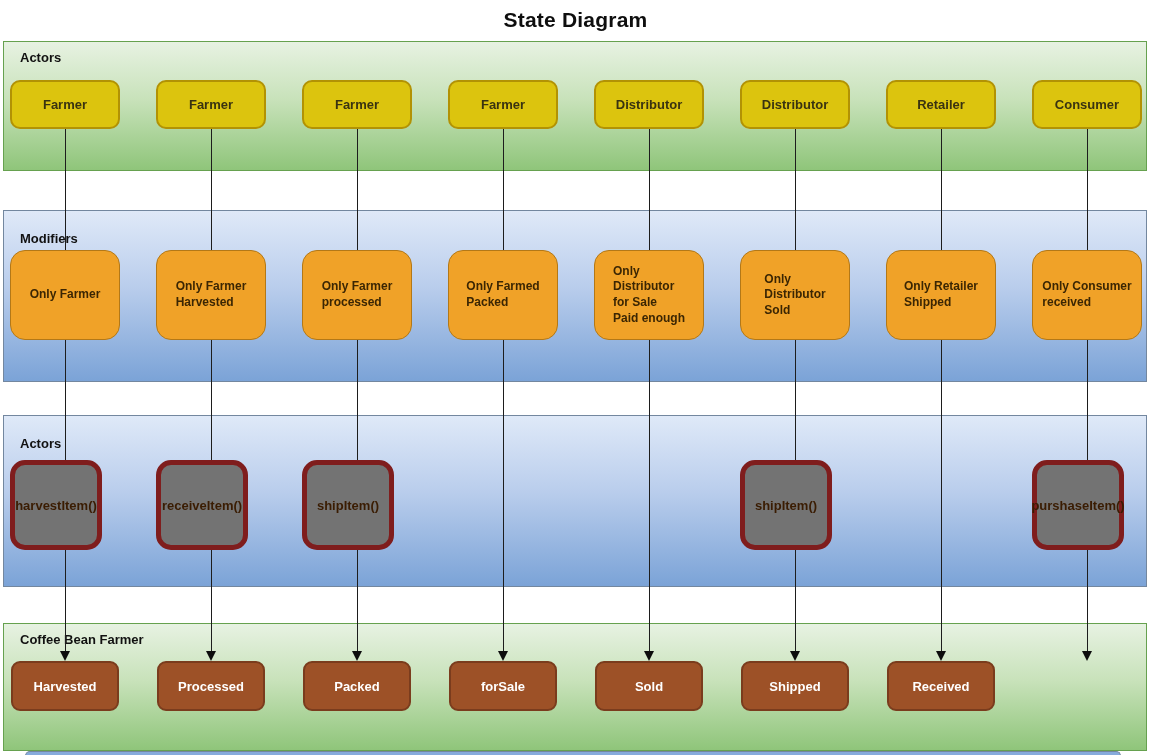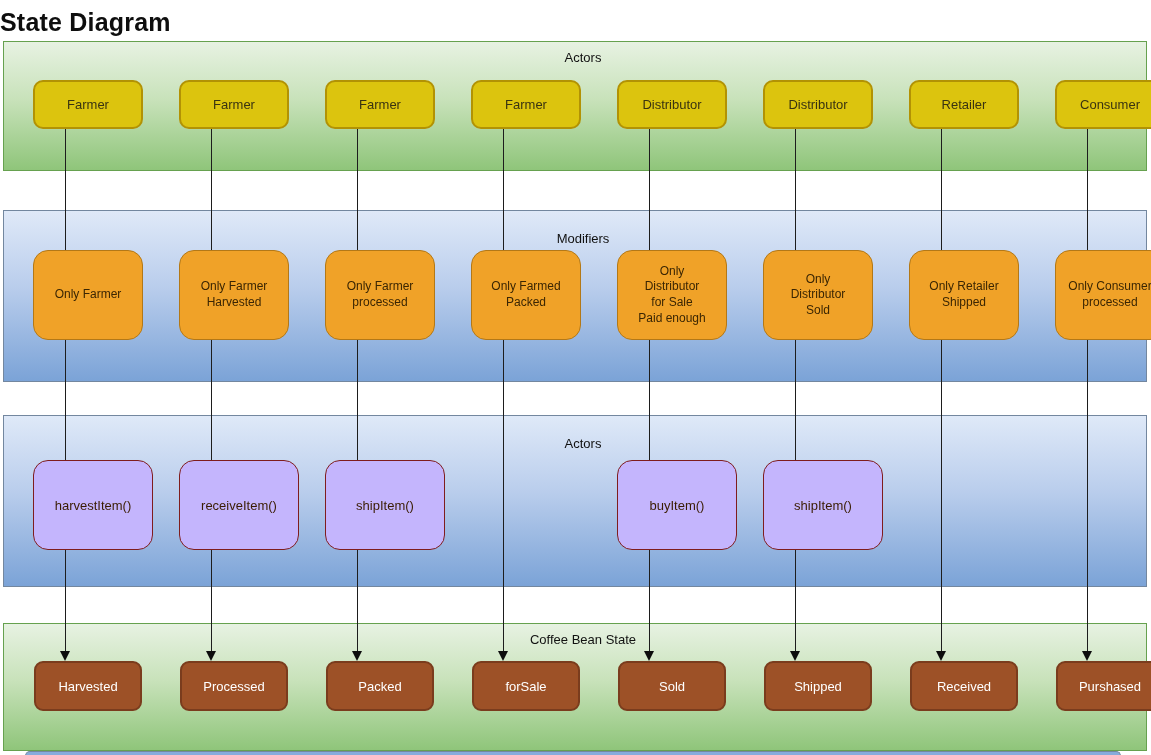--- a/index.html
+++ b/index.html
@@ -2,64 +2,64 @@
 <html><head>
 <meta charset="utf-8">
 <style>
   * { margin:0; padding:0; box-sizing:border-box; }
   html,body { background:#ffffff; }
   .canvas {
     position:relative; width:1151px; height:755px; background:#ffffff;
     font-family:"Liberation Sans", sans-serif; overflow:hidden;
   }
   .title {
-    position:absolute; top:8px; left:0; right:0; 
-    font-size:25px; font-weight:bold; color:#0e0e0e; letter-spacing:0.2px;
+    position:absolute; top:8px; left:0; right:0; text-align:center;
+    font-size:21px; font-weight:bold; color:#0e0e0e; letter-spacing:0.2px;
   }
   .band { position:absolute; left:3px; width:1144px; }
   .band-green { background:linear-gradient(180deg,#e7f2e2 0%,#c8e2ba 45%,#8fc57a 100%); border:1px solid #66a14f; }
   .band-blue  { background:linear-gradient(180deg,#dfe9f8 0%,#b9cdec 45%,#7ba3d7 100%); border:1px solid #73879f; }
   .band1 { top:41px;  height:130px; }
   .band2 { top:210px; height:172px; }
   .band3 { top:415px; height:172px; }
   .band4 { top:623px; height:128px; }
   .band-label {
-    position:absolute; top:8px; left:0; right:0; text-align:center;
-    font-weight:normal; font-size:13px; color:#111; z-index:1;padding-left:16px;
+    position:absolute; top:8px; left:0; right:0; 
+    font-weight:bold; font-size:13px; color:#111; z-index:1;padding-left:16px;
   }
   .band2 .band-label, .band3 .band-label { top:20px; }
 
   .vline {
     position:absolute; top:129px; height:524px; width:1px;
     background:#1d1d1d; z-index:1; left:calc(var(--x) - 0.5px);
   }
   .arrow {
     position:absolute; top:651px; left:calc(var(--x) - 5.5px);
     width:0; height:0; z-index:1;
     border-left:5.5px solid transparent; border-right:5.5px solid transparent;
     border-top:10px solid #0d0d0d;
   }
 
   .box {
     position:absolute; z-index:2; display:flex; align-items:center; justify-content:center;
-    text-align:center; font-weight:normal; left:calc(var(--x) - 55px); cursor:default;margin-left:23px;
+    font-weight:bold; left:calc(var(--x) - 55px); cursor:default;
   }
   .actor-box {
     top:80px; width:110px; height:49px;
     background:#dcc40e; border:2px solid #b29204; border-radius:10px;
     font-size:13px; color:#393311;
   }
   .modifier-box {
     top:250px; width:110px; height:90px;
     background:#f0a228; border:1px solid #b37817; border-radius:15px;
     font-size:12px; color:#3b2603; white-space:pre-line; line-height:1.3;
   }
   .action-box {
-    top:460px; width:120px; height:90px;
-    background:#c4b5fd; border:1px solid #7f1d1d; border-radius:15px;
+    top:460px; width:92px; height:90px;
+    background:#737373; border:5px solid #7f1d1d; border-radius:15px;
     font-size:13px; color:#3a1c02;
   }
   .state-box {
     top:661px; width:108px; height:50px; left:calc(var(--x) - 54px);
     background:#9d5127; border:2px solid #7a3c1d; border-radius:9px;
     font-size:13px; color:#ffffff;
   }
 
   .next-band-edge {
     position:absolute; left:25px; top:751px; width:1096px; height:5px;
@@ -80,21 +80,21 @@
   <div class="band band-green band1">
     <div class="band-label">Actors</div>
   </div>
   <div class="band band-blue band2">
     <div class="band-label">Modifiers</div>
   </div>
   <div class="band band-blue band3">
     <div class="band-label">Actors</div>
   </div>
   <div class="band band-green band4">
-    <div class="band-label">Coffee Bean State</div>
+    <div class="band-label">Coffee Bean Farmer</div>
   </div>
 
   <div class="vline cx0"></div>
   <div class="arrow cx0"></div>
   <div class="box actor-box cx0">Farmer</div>
   <div class="box modifier-box cx0">Only Farmer</div>
   <div class="box action-box cx0">harvestItem()</div>
   <div class="box state-box cx0">Harvested</div>
 
   <div class="vline cx1"></div>
@@ -120,21 +120,20 @@
 Packed</div>
   <div class="box state-box cx3">forSale</div>
 
   <div class="vline cx4"></div>
   <div class="arrow cx4"></div>
   <div class="box actor-box cx4">Distributor</div>
   <div class="box modifier-box cx4">Only
 Distributor
 for Sale
 Paid enough</div>
-  <div class="box action-box cx4">buyItem()</div>
   <div class="box state-box cx4">Sold</div>
 
   <div class="vline cx5"></div>
   <div class="arrow cx5"></div>
   <div class="box actor-box cx5">Distributor</div>
   <div class="box modifier-box cx5">Only
 Distributor
 Sold</div>
   <div class="box action-box cx5">shipItem()</div>
   <div class="box state-box cx5">Shipped</div>
@@ -143,18 +142,18 @@
   <div class="arrow cx6"></div>
   <div class="box actor-box cx6">Retailer</div>
   <div class="box modifier-box cx6">Only Retailer
 Shipped</div>
   <div class="box state-box cx6">Received</div>
 
   <div class="vline cx7"></div>
   <div class="arrow cx7"></div>
   <div class="box actor-box cx7">Consumer</div>
   <div class="box modifier-box cx7">Only Consumer
-processed</div>
-  <div class="box state-box cx7">Purshased</div>
+received</div>
+  <div class="box action-box cx7">purshaseItem()</div>
 
   <div class="next-band-edge"></div>
 
 </div>
 
 </body></html>

